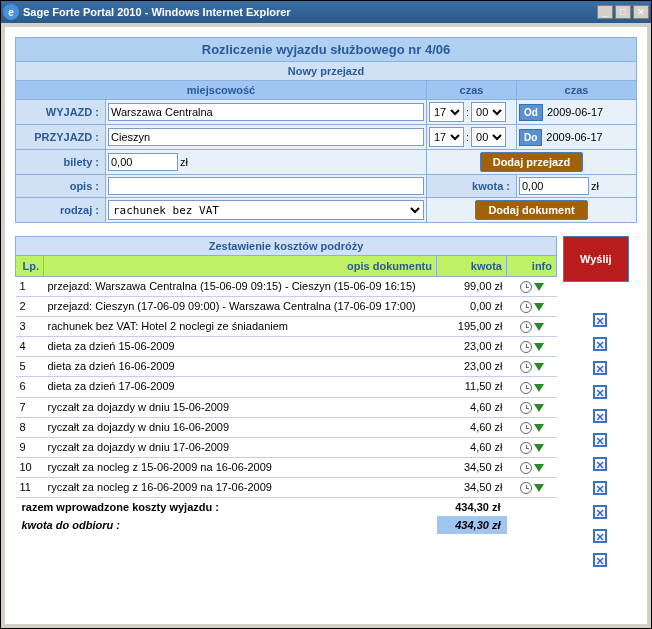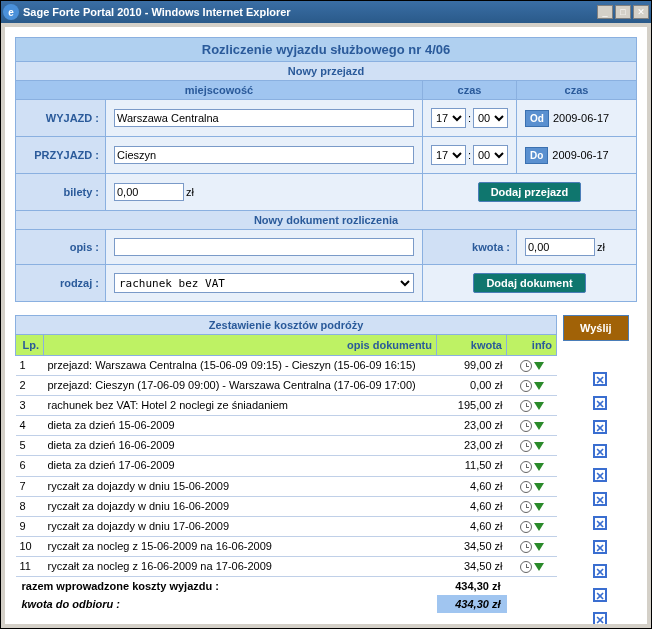--- a/index.html
+++ b/index.html
@@ -9,26 +9,26 @@
 .titlebar-icon { width: 16px; height: 16px; margin-right: 4px; background: #4a90d9; border-radius: 50%; display: inline-flex; align-items: center; justify-content: center; font-weight: bold; color: #fff; font-size: 10px; }
 .titlebar-text { flex: 1; font-size: 11px; font-weight: bold; }
 .titlebar-btns { display: flex; gap: 2px; }
 .titlebar-btn { width: 16px; height: 14px; background: #d4d0c8; border: 1px solid #808080; font-size: 9px; text-align: center; line-height: 12px; cursor: pointer; font-family: Marlett, Arial; }
 .content { background: #fff; margin: 4px; height: calc(100% - 30px); overflow: auto; padding: 10px; }
 .main-table { width: 100%; border-collapse: collapse; }
 .hdr-main { background: #b0d0f0; color: #2a5a9a; font-weight: bold; text-align: center; padding: 4px; font-size: 13px; border: 1px solid #8ab0e0; }
 .hdr-sub { background: #d0e0f5; color: #2a5a9a; font-weight: bold; text-align: center; padding: 3px; font-size: 11px; border: 1px solid #8ab0e0; }
 .hdr-col { background: #a0c5f0; color: #2a5a9a; font-weight: bold; text-align: center; padding: 3px; font-size: 11px; border: 1px solid #8ab0e0; }
 .label-cell { background: #d0e0f5; color: #2a5a9a; font-weight: bold; text-align: right; padding: 3px 6px; border: 1px solid #8ab0e0; white-space: nowrap; }
-.value-cell { background: #e8f0fa; padding: 8px; border: 1px solid #8ab0e0; margin-top: 37px; }
+.value-cell { background: #e8f0fa; padding: 2px; border: 1px solid #8ab0e0; margin-top: 37px; }
 .input-txt { width: 100%; border: 1px solid #7a9ac8; padding: 2px; font-size: 11px; font-family: inherit; }
 .sel { border: 1px solid #7a9ac8; font-size: 11px; font-family: inherit; background: #fff; height: 20px; }
 .btn-od { background: #5a90d0; color: #fff; font-weight: bold; border: 1px solid #3a70b0; padding: 2px 4px; font-size: 10px; cursor: pointer; }
-.btn-action { background: #0f766e; color: #fff; font-weight: bold; border: 1px solid #4a7db8; padding: 3px 12px; font-size: 11px; cursor: pointer; border-radius: 2px; }
-.btn-send { background: #a16207; color: #fff; font-weight: bold; border: 1px solid #4a7db8; padding: 6px 16px; font-size: 11px; cursor: pointer; }
+.btn-action { background: #a16207; color: #fff; font-weight: bold; border: 1px solid #4a7db8; padding: 3px 12px; font-size: 11px; cursor: pointer; border-radius: 2px; }
+.btn-send { background: #b91c1c; color: #fff; font-weight: bold; border: 1px solid #4a7db8; padding: 16px 16px; font-size: 11px; cursor: pointer; }
 .list-table { width: 100%; border-collapse: collapse; margin-top: 0; }
 .list-hdr { background: #bef264; color: #2a5a9a; font-weight: bold; text-align: right; padding: 4px; border: 1px solid #8ab0e0; font-size: 11px; }
 .list-row td { padding: 3px 4px; border-bottom: 1px solid #c0d0e8; font-size: 11px; vertical-align: middle; }
 .list-row td.lp { text-align: left; width: 28px; }
 .list-row td.desc { text-align: left; }
 .list-row td.kwota { text-align: right; white-space: nowrap; width: 70px; }
 .list-row td.info { text-align: center; width: 50px; white-space: nowrap; }
 .icon-clock { display: inline-block; width: 12px; height: 12px; border: 1px solid #666; border-radius: 50%; position: relative; vertical-align: middle; }
 .icon-clock::before { content: ''; position: absolute; left: 5px; top: 2px; width: 1px; height: 4px; background: #666; }
 .icon-clock::after { content: ''; position: absolute; left: 5px; top: 5px; width: 3px; height: 1px; background: #666; }
@@ -112,23 +112,20 @@
           <div class="row-flex">
             <input class="input-txt" style="width: 70px;" value="0,00">
             <span>zł</span>
           </div>
         </td>
         <td class="value-cell" colspan="2" style="text-align:center">
           <button class="btn-action">Dodaj przejazd</button>
         </td>
       </tr>
       <tr>
-            <td colspan="4" class="hdr-sub">Nowy dokument rozliczenia</td>
-          </tr>
-      <tr>
         <td class="label-cell">opis :</td>
         <td class="value-cell"><input class="input-txt" value="" style=""></td>
         <td class="label-cell">kwota :</td>
         <td class="value-cell">
           <div class="row-flex">
             <input class="input-txt" style="width: 70px;" value="0,00">
             <span>zł</span>
           </div>
         </td>
       </tr>

